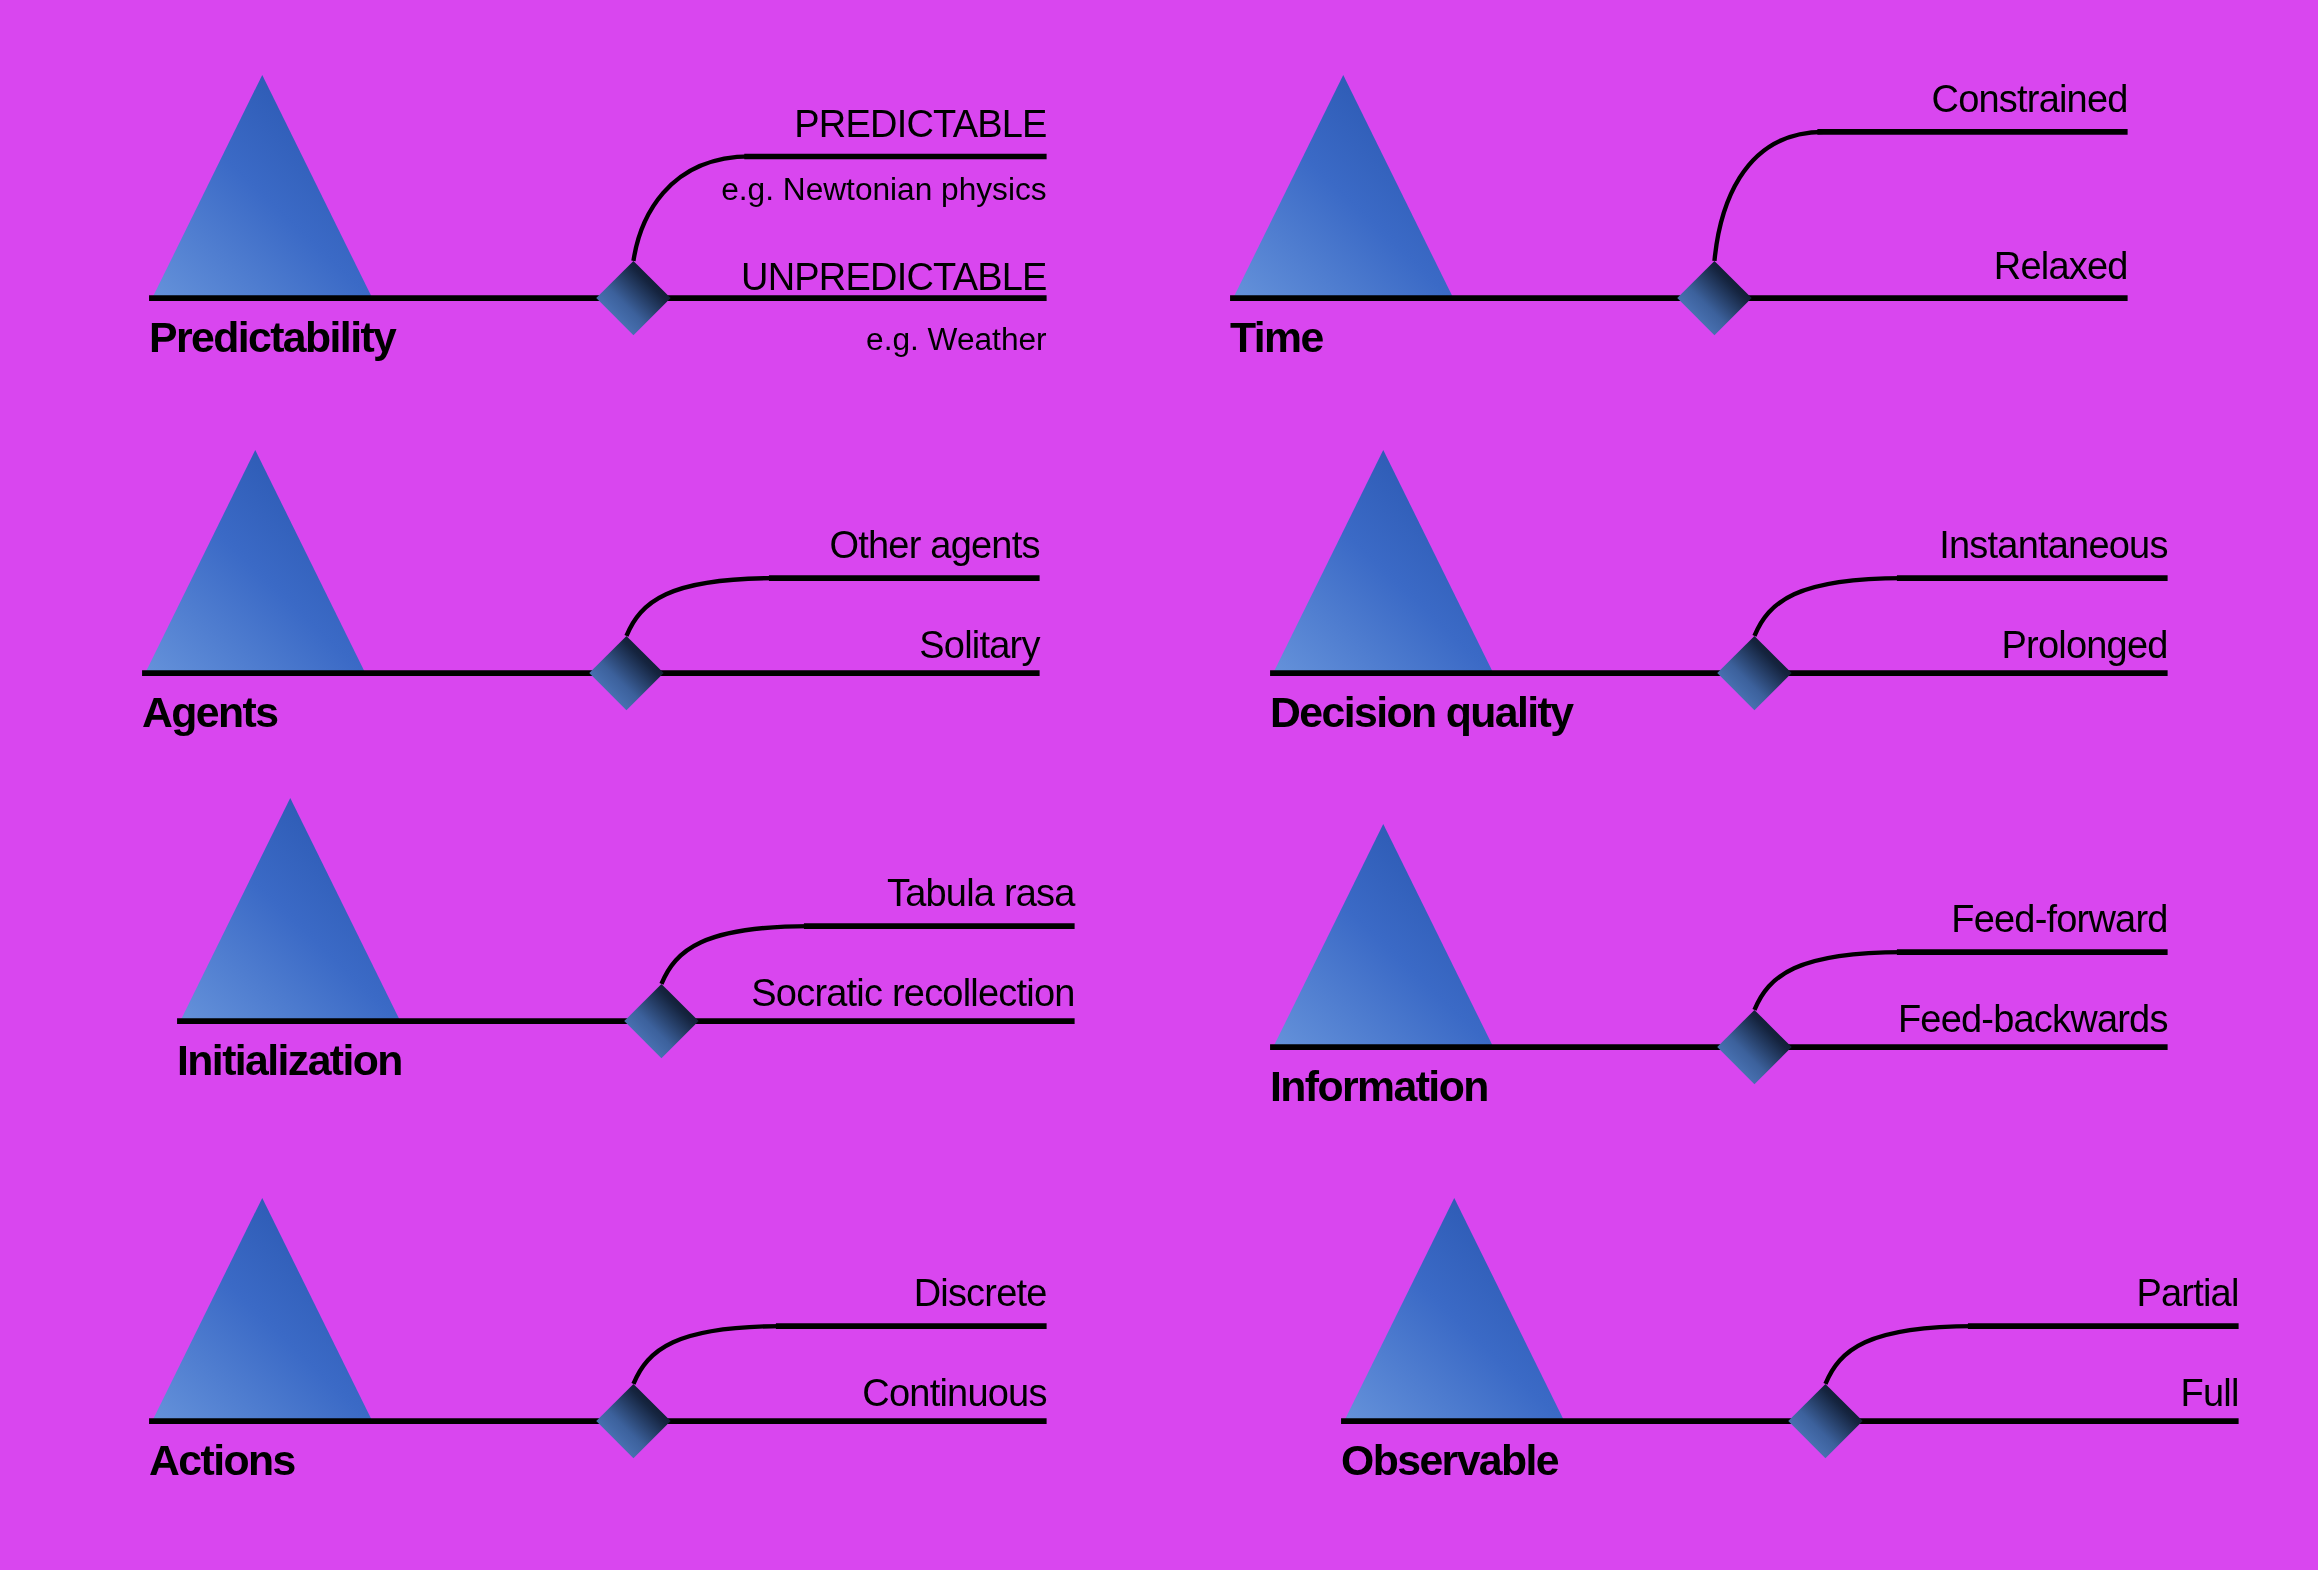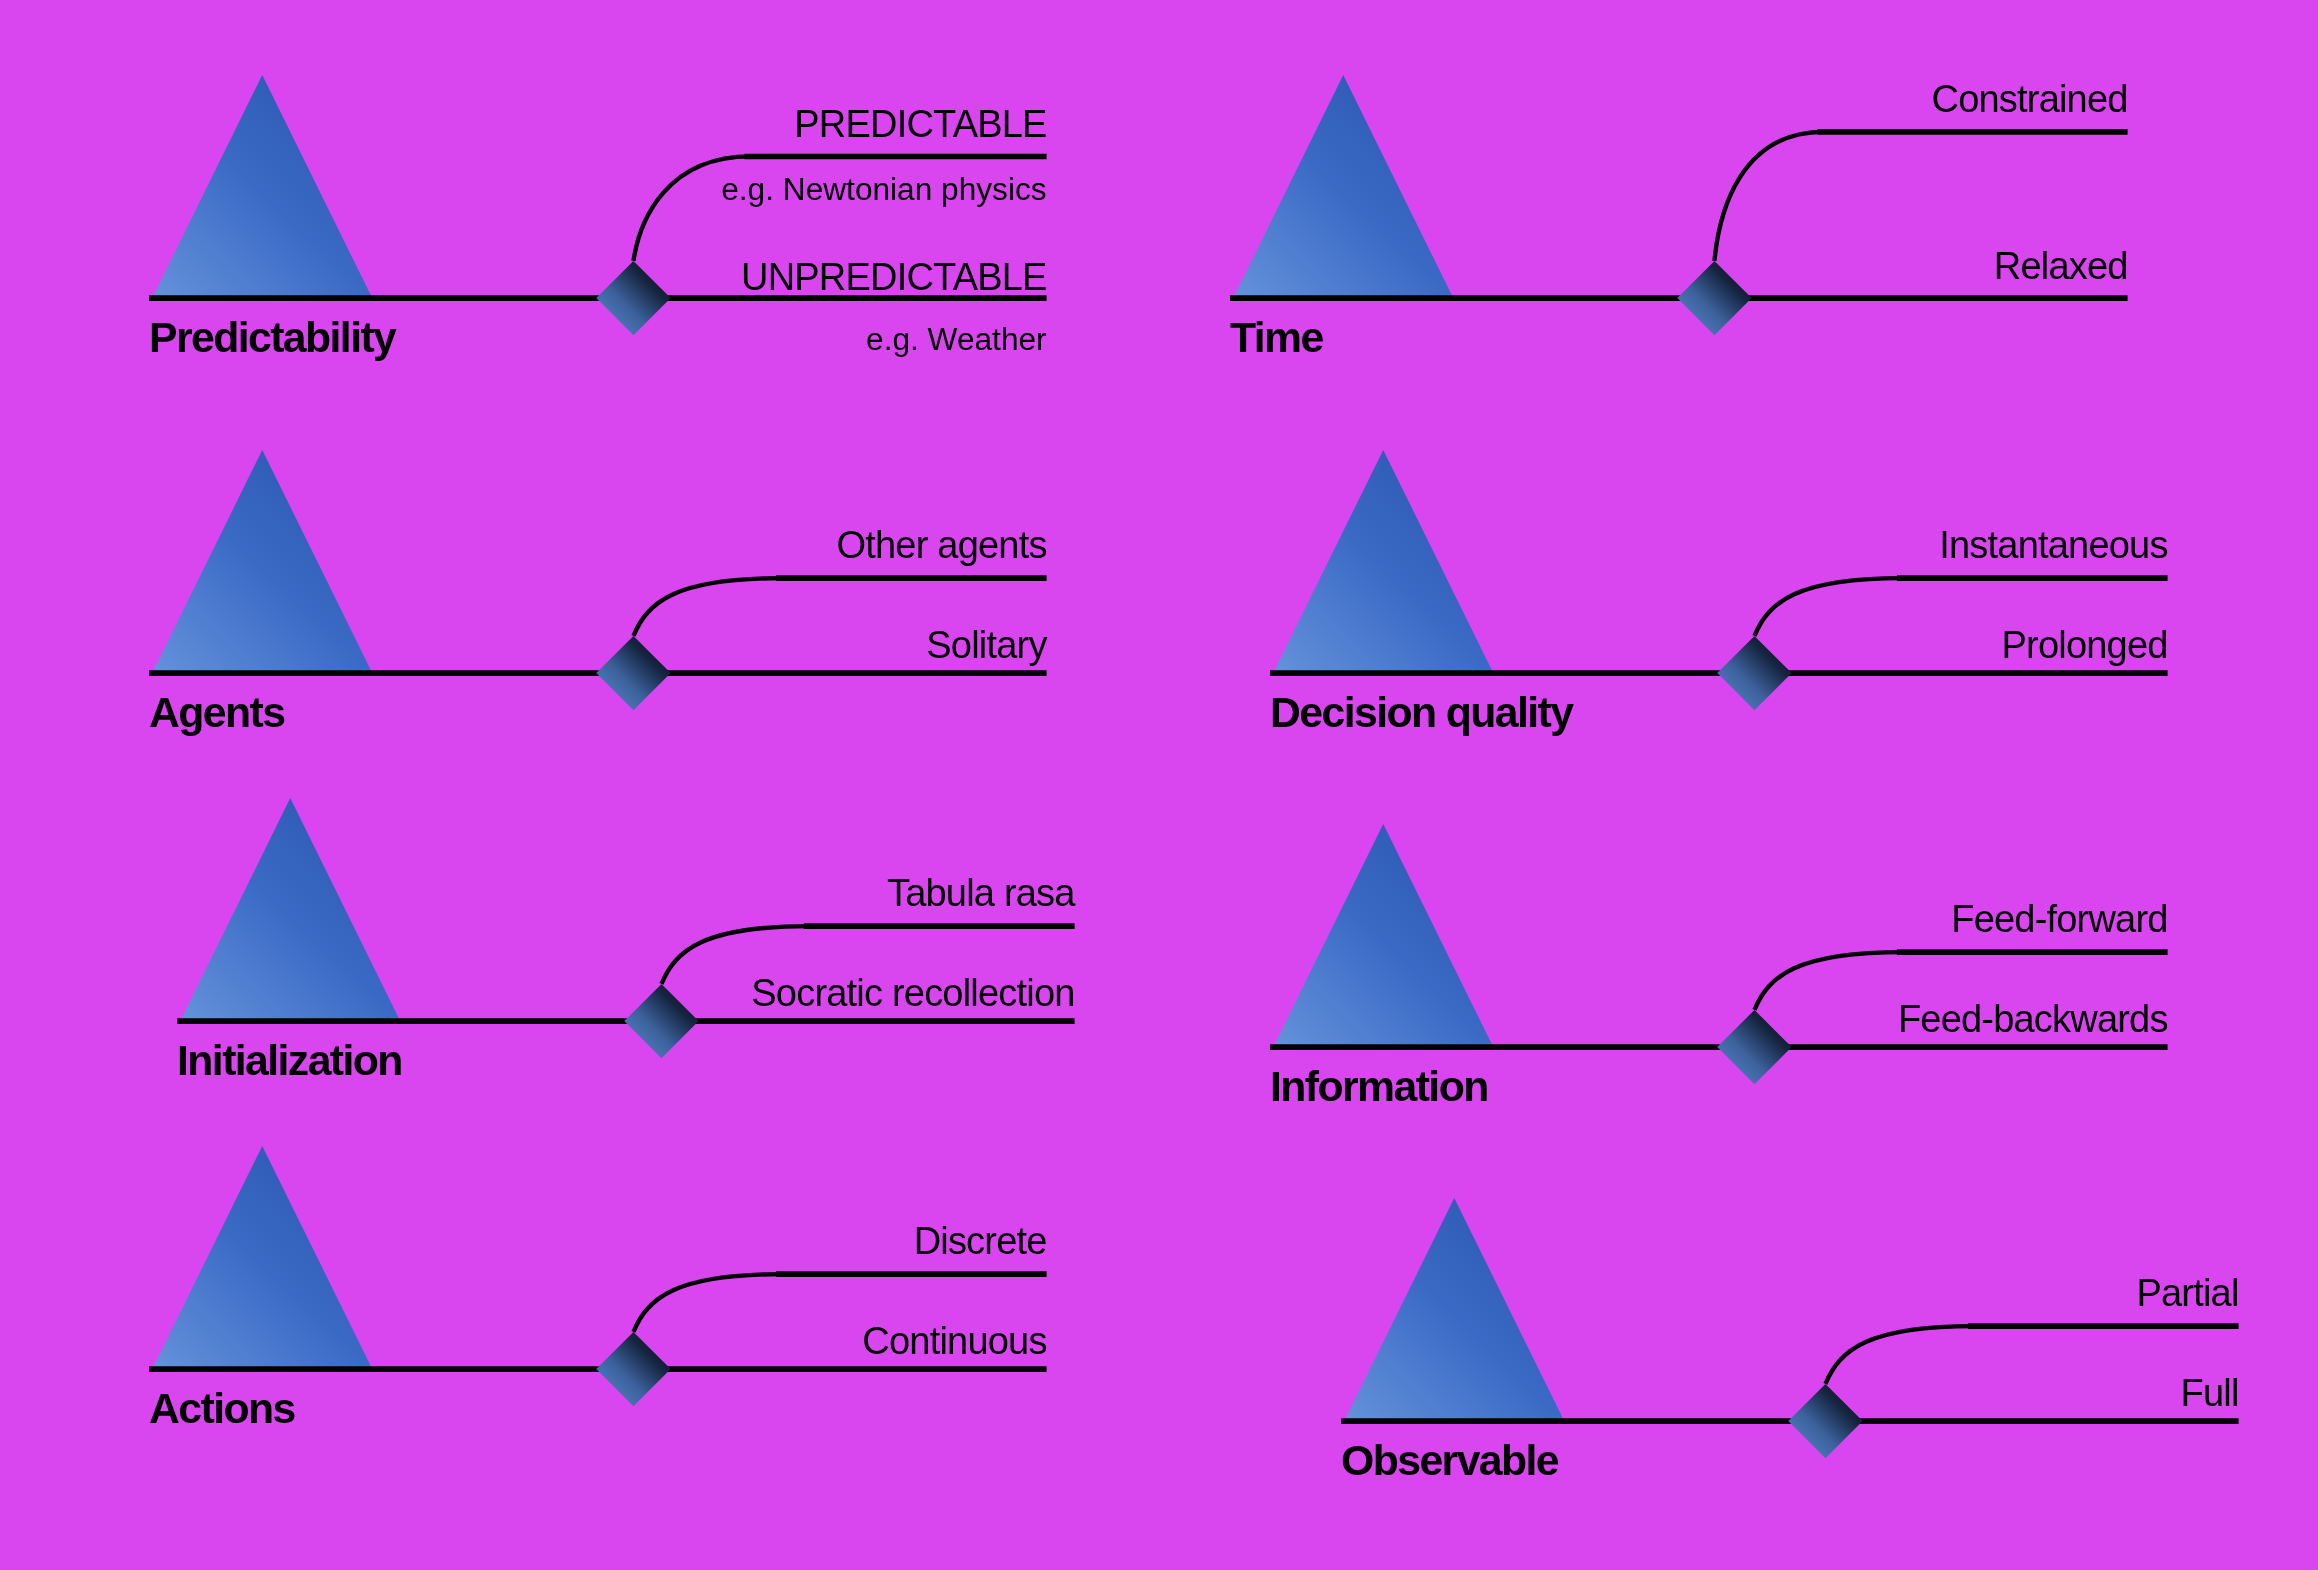--- a/index.html
+++ b/index.html
@@ -61,21 +61,21 @@
       <line x1="0" y1="340" x2="1134" y2="340" stroke="#000" stroke-width="7"></line>
       <path d="M 612 293 C 618 230, 645 130, 750 130" fill="none" stroke="#000" stroke-width="5.5"></path>
       <line x1="742" y1="130" x2="1134" y2="130" stroke="#000" stroke-width="7"></line>
       <polygon points="612,293 659,340 612,387 565,340" fill="url(#diaGrad)"></polygon>
       <text class="branch-label" x="1134" y="105" text-anchor="end">Constrained</text>
       <text class="branch-label" x="1134" y="316" text-anchor="end">Relaxed</text>
       <text class="dim-label" x="0" y="408">Time</text>
     </svg>
   </div>
 
-  <div class="panel" style="left:149px;top:404px;text-align:center;">
+  <div class="panel" style="left:142px;top:404px;text-align:center;">
     <svg width="942" height="372" viewBox="0 0 1190 470">
       <polygon points="4,340 282,340 143,58" fill="url(#triGrad)"></polygon>
       <line x1="0" y1="340" x2="1134" y2="340" stroke="#000" stroke-width="7"></line>
       <path d="M 612 293 C 630 250, 665 220, 800 220" fill="none" stroke="#000" stroke-width="5.5"></path>
       <line x1="792" y1="220" x2="1134" y2="220" stroke="#000" stroke-width="7"></line>
       <polygon points="612,293 659,340 612,387 565,340" fill="url(#diaGrad)"></polygon>
       <text class="branch-label" x="1134" y="195" text-anchor="end">Other agents</text>
       <text class="branch-label" x="1134" y="321" text-anchor="end">Solitary</text>
       <text class="dim-label" x="0" y="408">Agents</text>
     </svg>
@@ -113,21 +113,21 @@
       <line x1="0" y1="340" x2="1134" y2="340" stroke="#000" stroke-width="7"></line>
       <path d="M 612 293 C 630 250, 665 220, 800 220" fill="none" stroke="#000" stroke-width="5.5"></path>
       <line x1="792" y1="220" x2="1134" y2="220" stroke="#000" stroke-width="7"></line>
       <polygon points="612,293 659,340 612,387 565,340" fill="url(#diaGrad)"></polygon>
       <text class="branch-label" x="1134" y="195" text-anchor="end">Feed-forward</text>
       <text class="branch-label" x="1134" y="321" text-anchor="end">Feed-backwards</text>
       <text class="dim-label" x="0" y="408">Information</text>
     </svg>
   </div>
 
-  <div class="panel" style="left:149px;top:1100px;">
+  <div class="panel" style="left:149px;top:1152px;">
     <svg width="942" height="372" viewBox="0 0 1190 470">
       <polygon points="4,340 282,340 143,58" fill="url(#triGrad)"></polygon>
       <line x1="0" y1="340" x2="1134" y2="340" stroke="#000" stroke-width="7"></line>
       <path d="M 612 293 C 630 250, 665 220, 800 220" fill="none" stroke="#000" stroke-width="5.5"></path>
       <line x1="792" y1="220" x2="1134" y2="220" stroke="#000" stroke-width="7"></line>
       <polygon points="612,293 659,340 612,387 565,340" fill="url(#diaGrad)"></polygon>
       <text class="branch-label" x="1134" y="195" text-anchor="end">Discrete</text>
       <text class="branch-label" x="1134" y="321" text-anchor="end">Continuous</text>
       <text class="dim-label" x="0" y="408">Actions</text>
     </svg>

